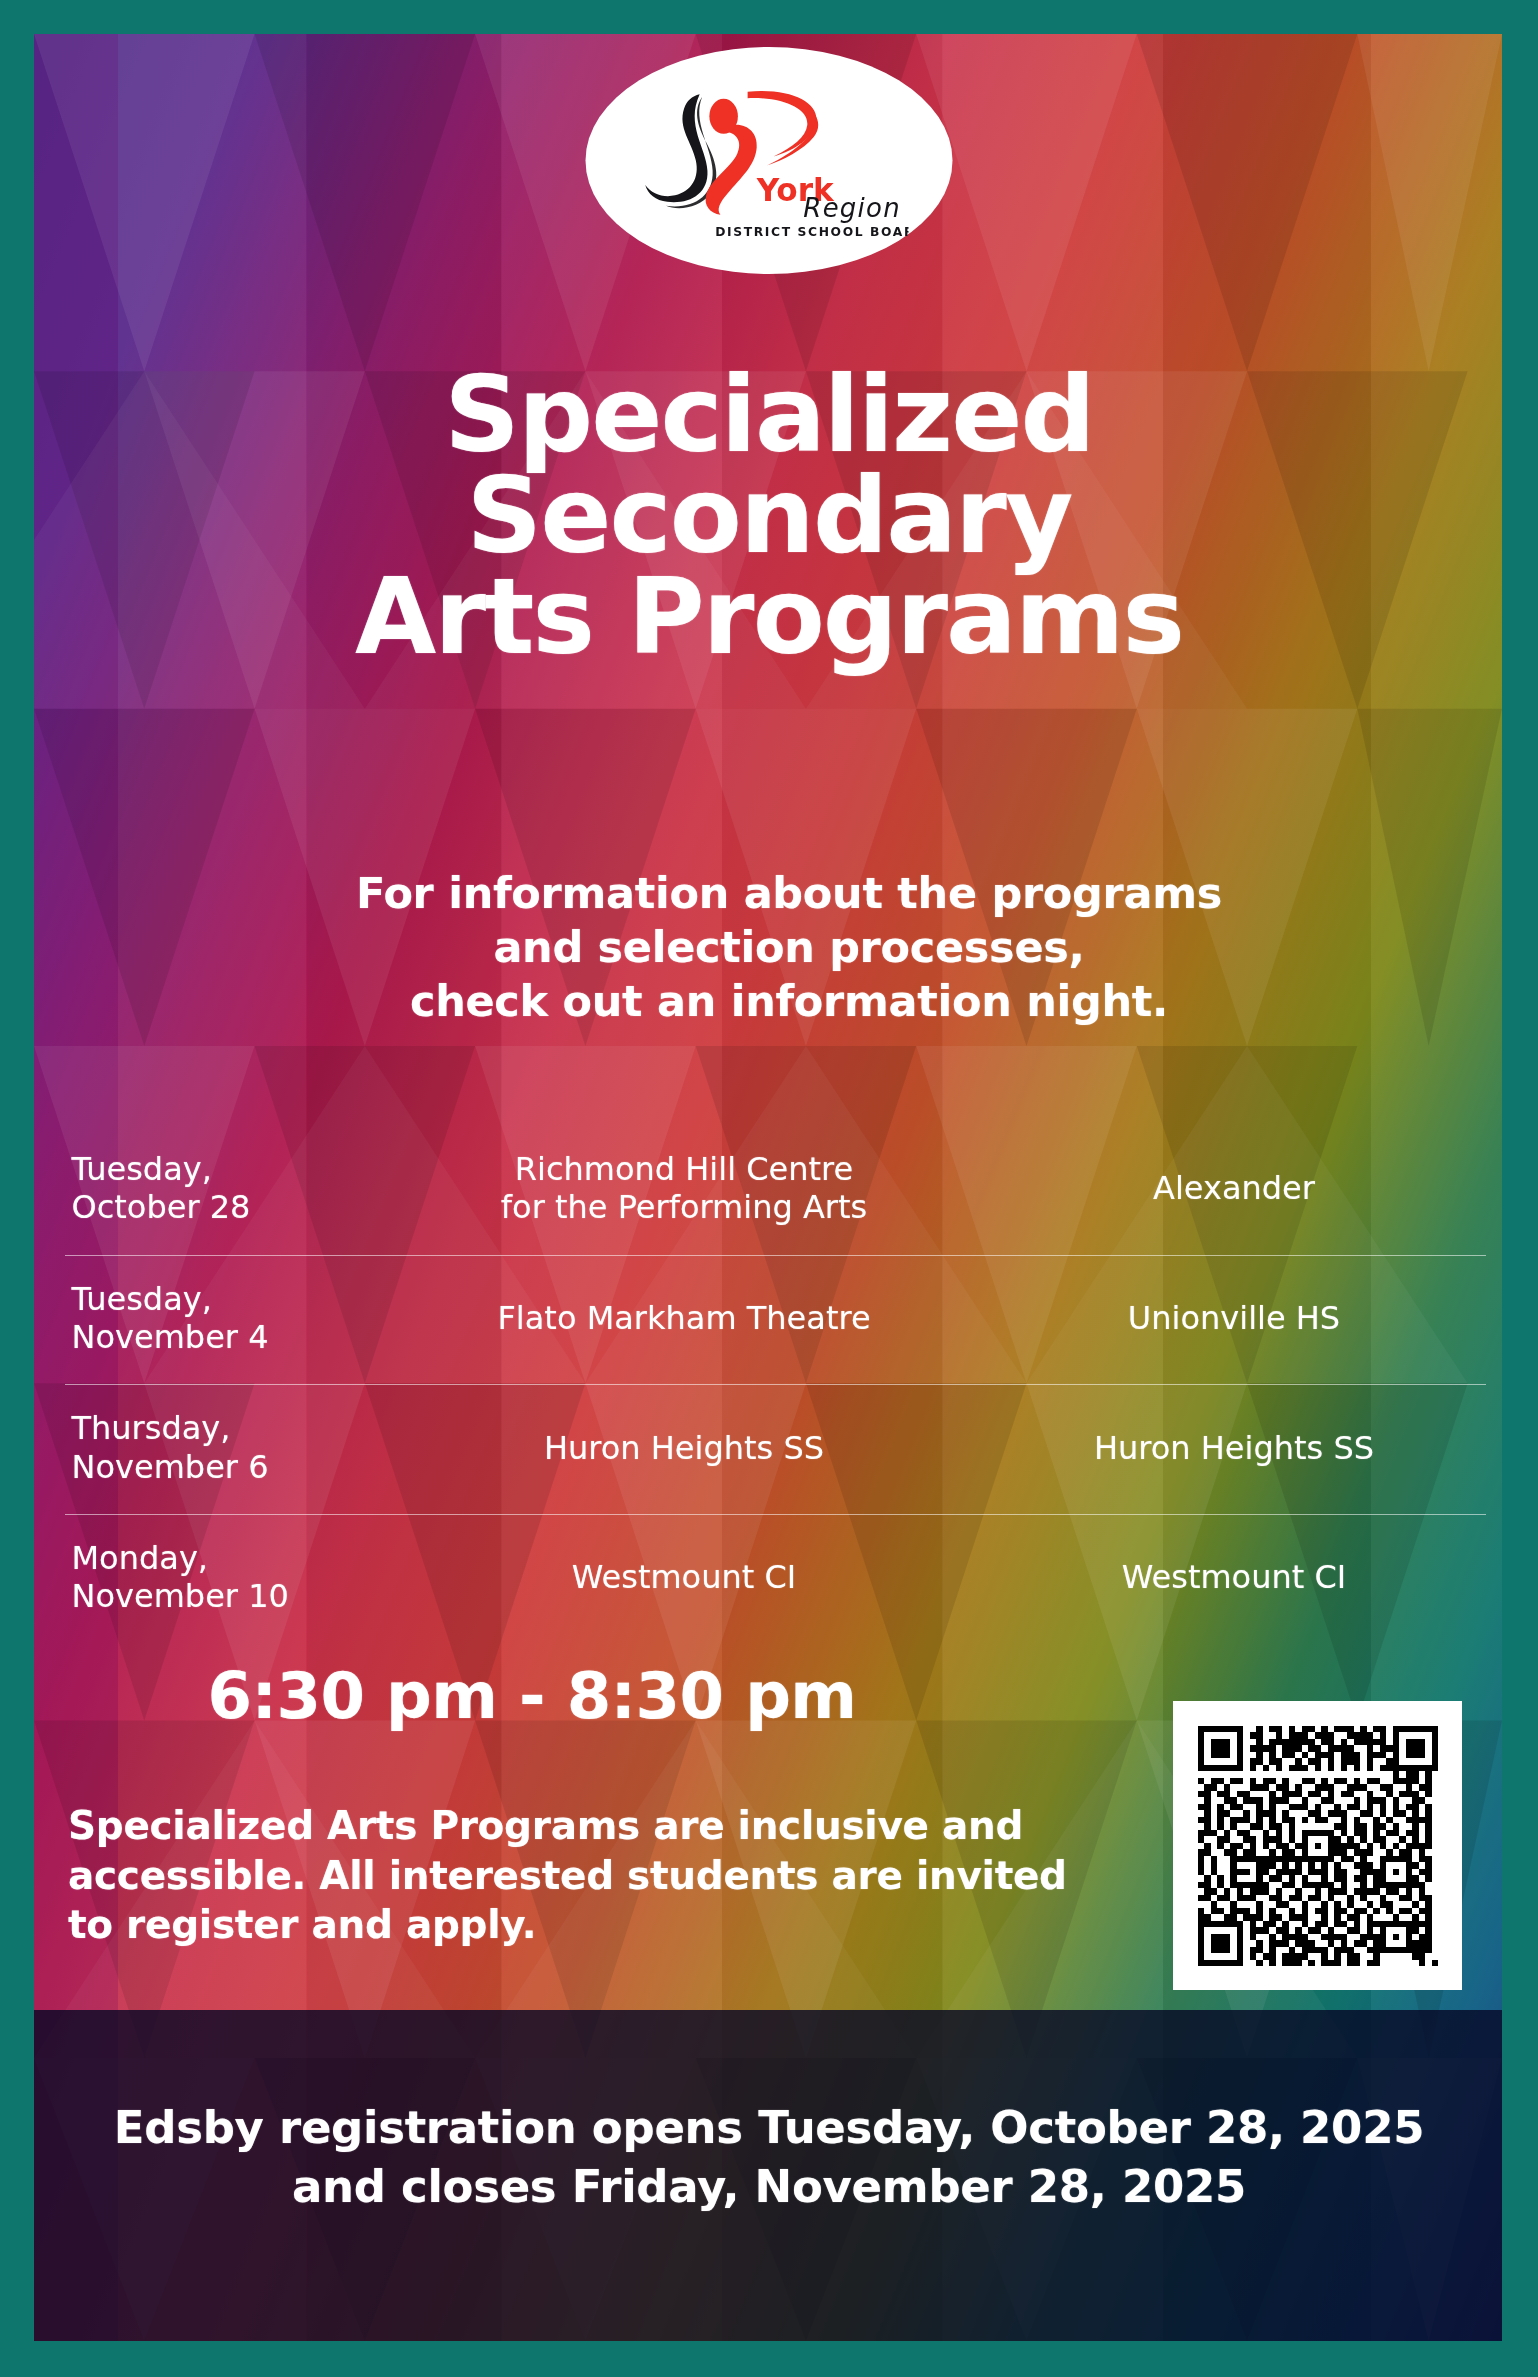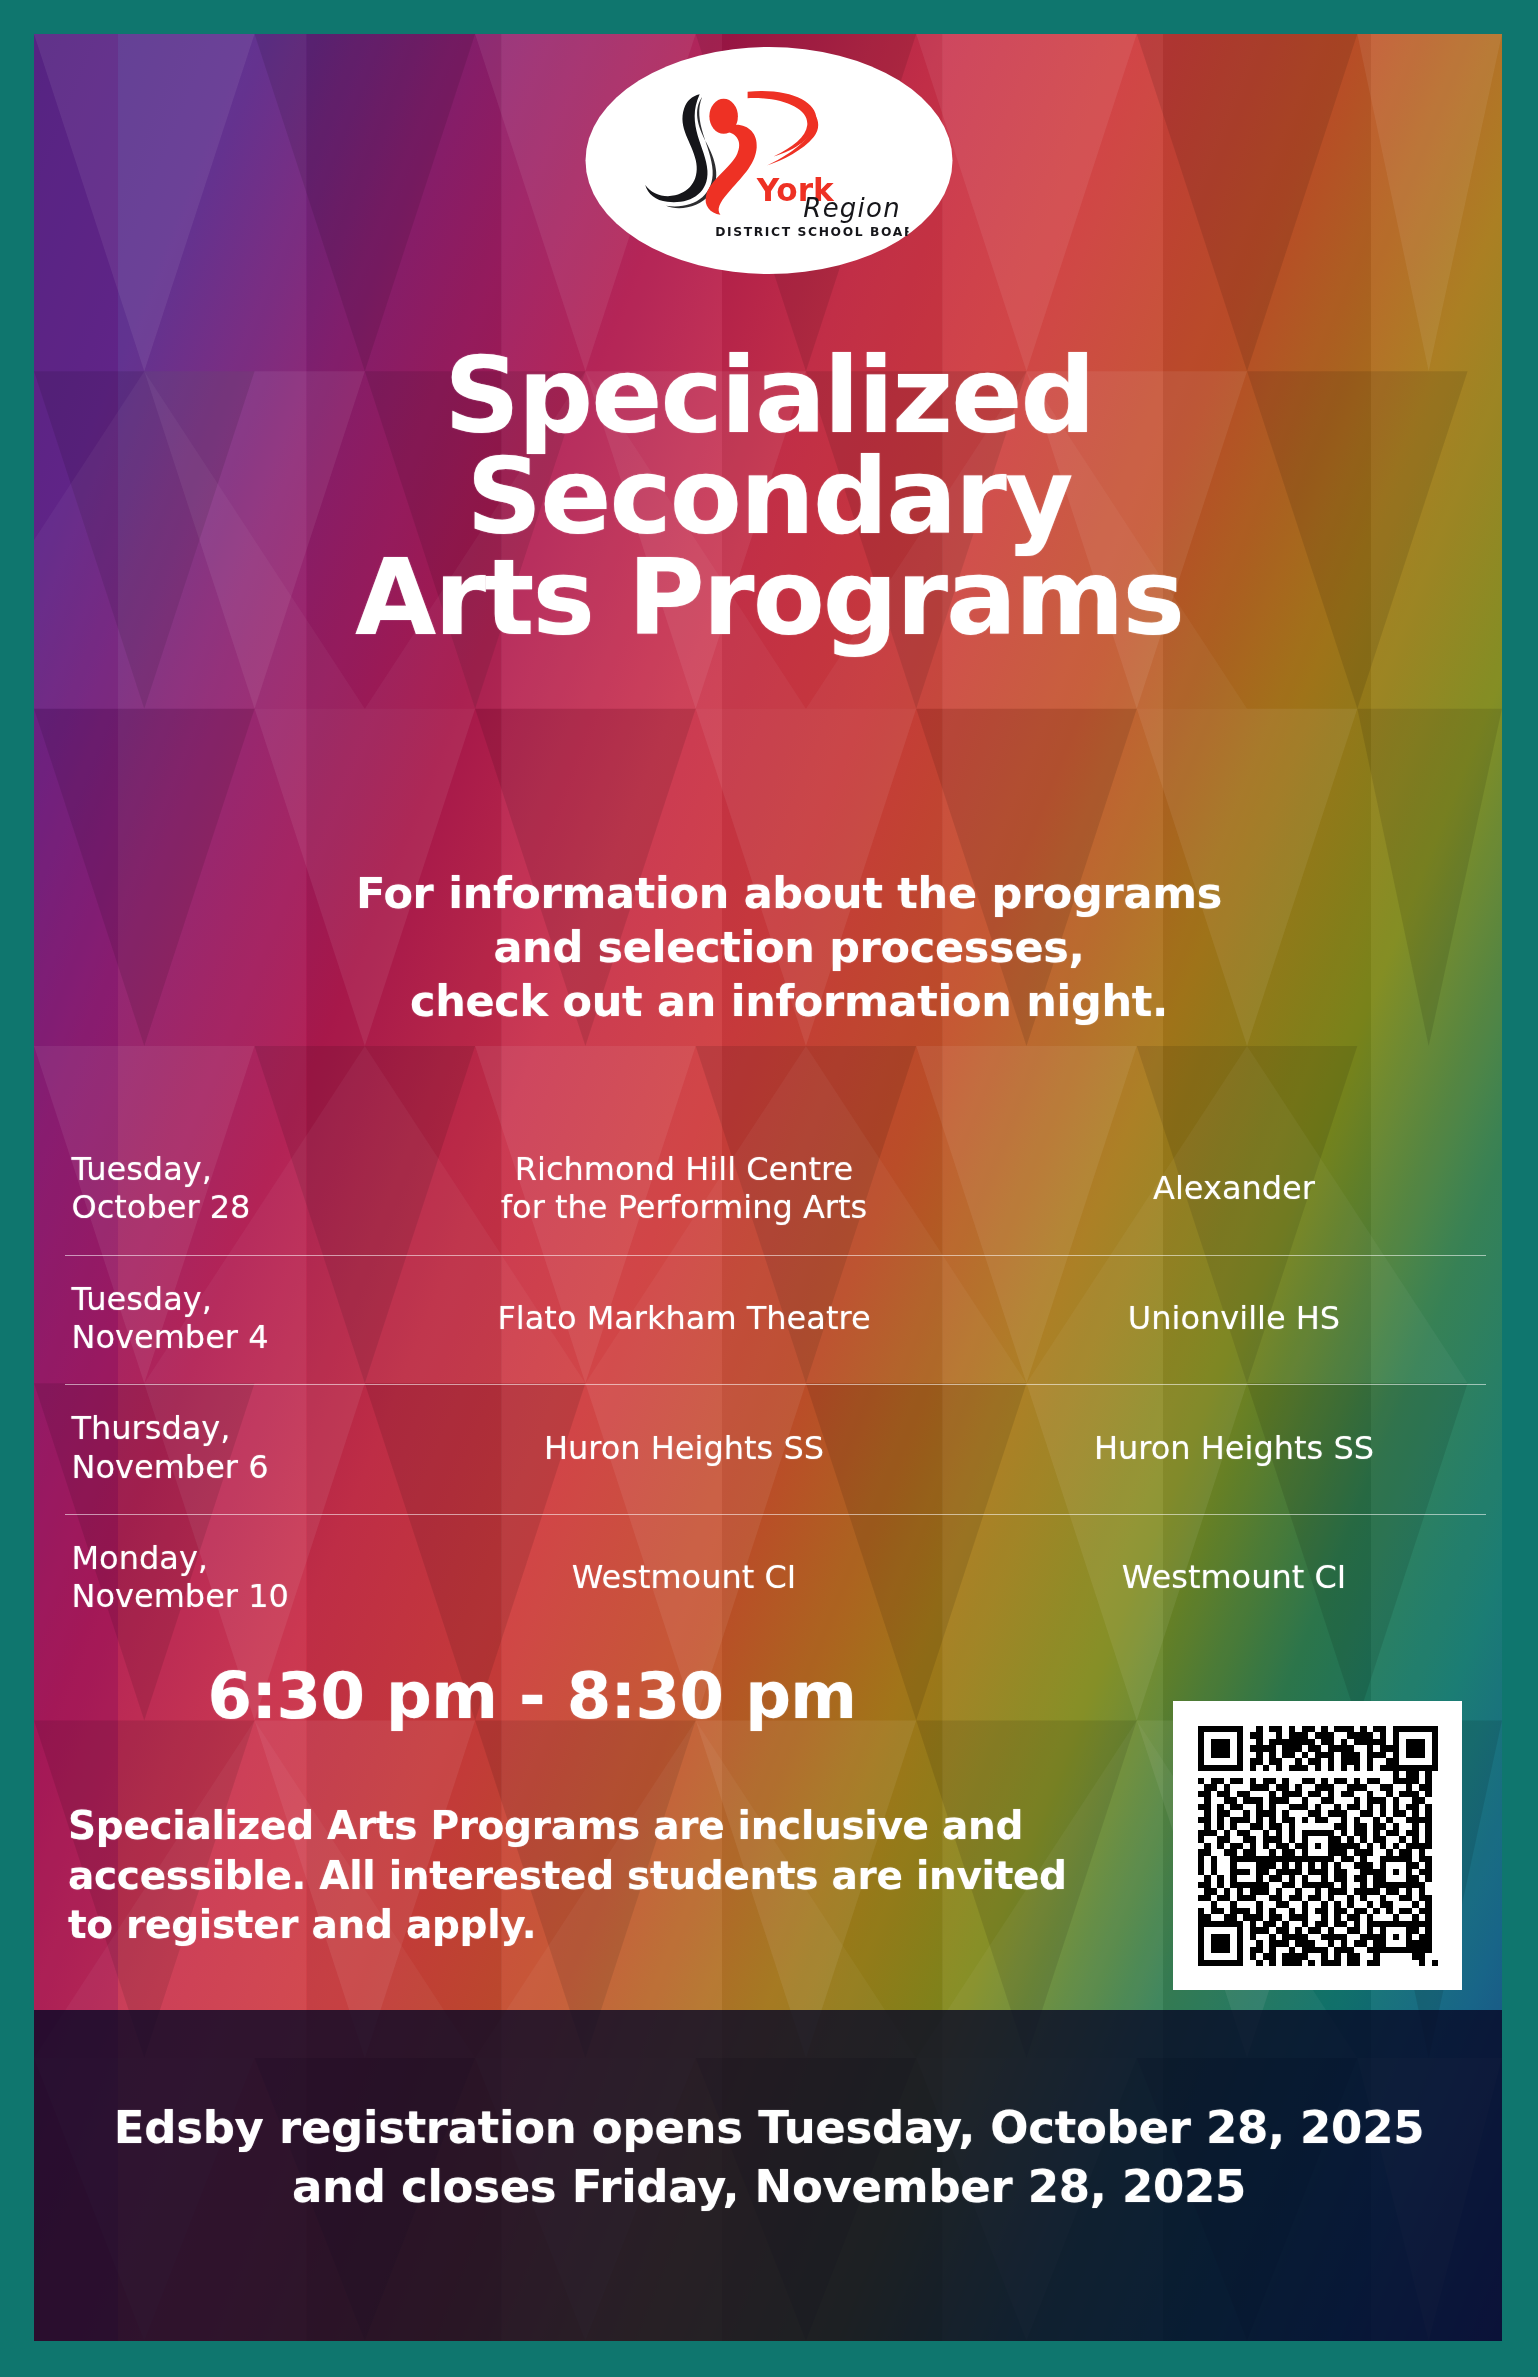--- a/index.html
+++ b/index.html
@@ -55,21 +55,21 @@
   #logo-wrap{
     position:absolute;left:50%;top:47px;transform:translateX(-50%);
     width:367px;height:227px;
     background:#ffffff;border-radius:50%/50%;
     display:flex;align-items:center;justify-content:center;
   }
   #logo-svg{display:block;}
 
   
   #title{
-    position:absolute;left:0;right:0;top:346px;
+    position:absolute;left:0;right:0;top:365px;
     text-align:center;color:#ffffff;
     font-family:"DejaVu Sans", sans-serif;
     font-weight:bold;
     font-size:105px;line-height:0.96;
     letter-spacing:-1.9px;
     text-shadow:0 0 1.3px rgba(255,255,255,0.55);
   }
   #title .tl{display:block;white-space:nowrap;}
 
   

